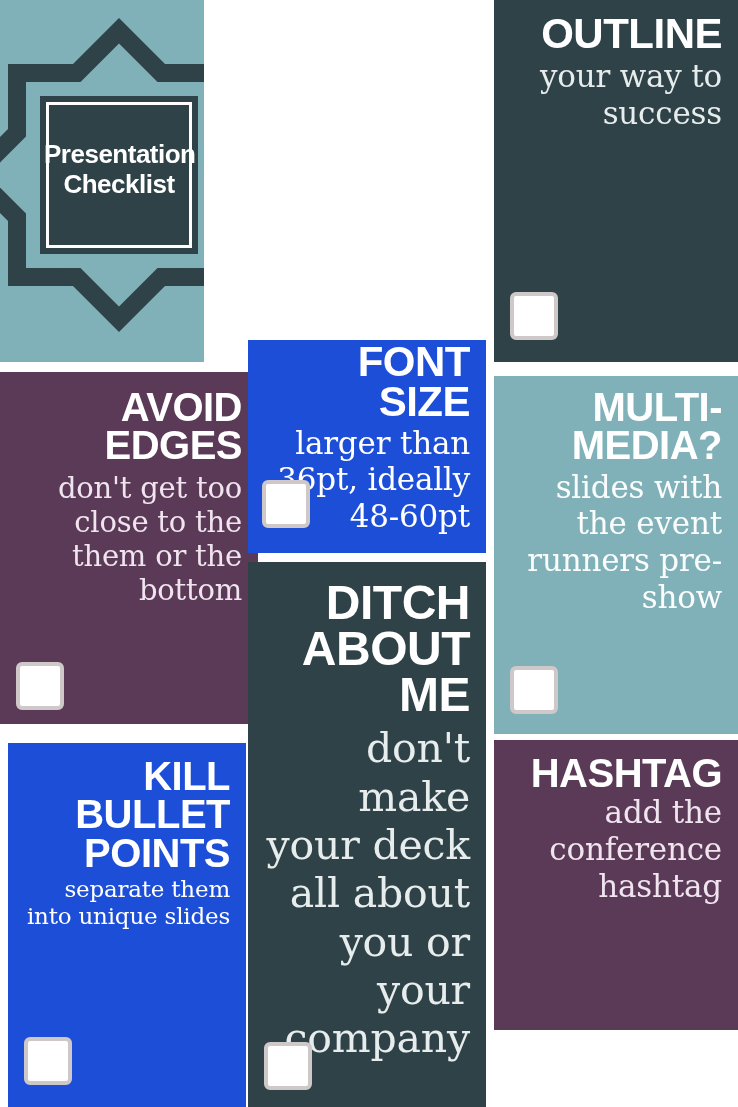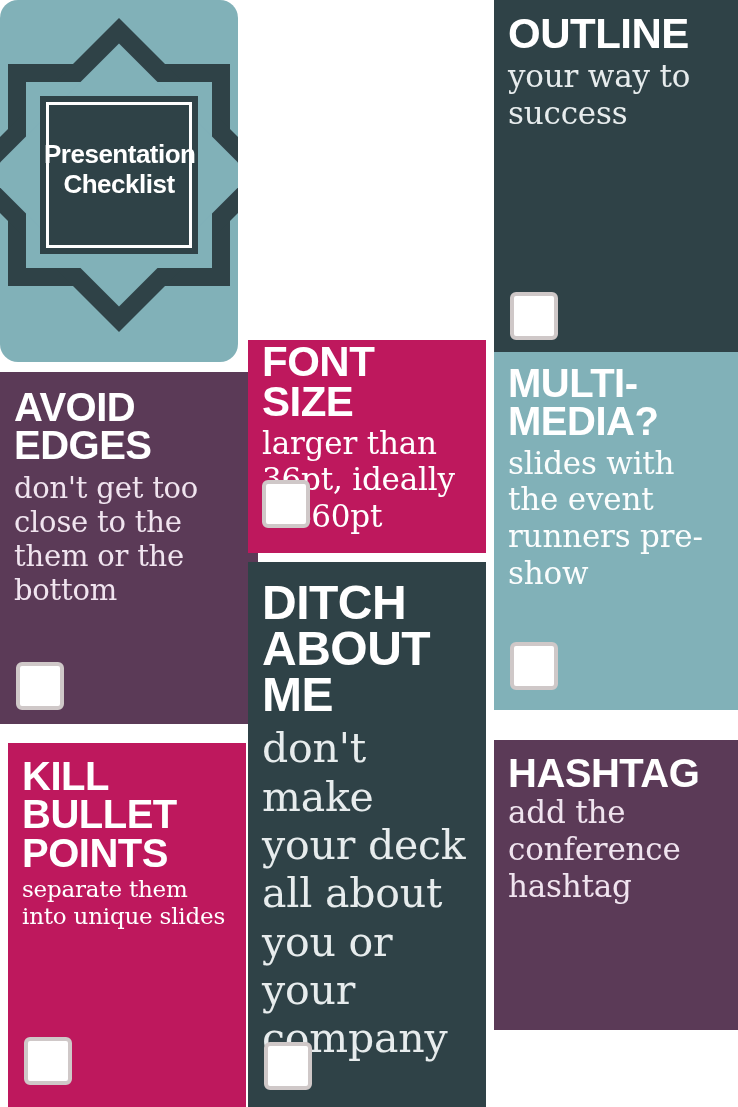--- a/index.html
+++ b/index.html
@@ -41,54 +41,53 @@
     text-transform: uppercase;
   }
   .body {
     font-family: "DejaVu Serif", "Liberation Serif", serif;
     font-weight: normal;
     line-height: 1.18;
     margin: 0;
     letter-spacing: -0.2px;
   }
 
-  .align-right { text-align: left; }
+  .align-right { text-align: right; }
 
   
   .checkbox {
     position: absolute;
     left: 16px;
     width: 40px;
     height: 40px;
     background: #ffffff;
     border: 4px solid #cfc8c8;
     border-radius: 6px;
     box-sizing: content-box;
   }
 
   
   .t-dark   { background: #2f4247; }
   .t-teal   { background: #81b1b8; }
   .t-purple { background: #5b3a57; }
-  .t-lav    { background: #be185d; }
+  .t-lav    { background: #1d4ed8; }
 
   .t-dark   .heading { color: #ffffff; }
   .t-dark   .body    { color: #e7eced; }
   .t-teal   .heading { color: #ffffff; }
   .t-teal   .body    { color: #fbfdfd; }
   .t-purple .heading { color: #ffffff; }
   .t-purple .body    { color: #f0e4ef; }
   .t-lav    .heading { color: #ffffff; }
   .t-lav    .body    { color: #ffffff; }
 
   
   #title-panel {
-    left: 0; top: 0; width: 238px; height: 362px;
+    left: 0; top: 0; width: 204px; height: 362px;
     background: #81b1b8;
-    border-radius: 18px;
   }
   .star {
     position: absolute;
     box-sizing: border-box;
   }
   .star-shape {
     position: absolute;
     inset: 0;
   }
   .star-shape::before,
@@ -150,21 +149,21 @@
   #panel-avoid .heading { font-size: 40px; }
   #panel-avoid .body { font-size: 29px; margin-top: 6px; }
   #panel-avoid .checkbox { top: 290px; }
 
   #panel-font { left: 248px; top: 340px; width: 238px; height: 213px; }
   #panel-font .inner { top: 2px; }
   #panel-font .heading { font-size: 42px; }
   #panel-font .body { font-size: 31px; margin-top: 2px; }
   #panel-font .checkbox { top: 140px; left: 14px; }
 
-  #panel-multi { left: 494px; top: 352px; width: 244px; height: 358px; }
+  #panel-multi { left: 494px; top: 376px; width: 244px; height: 358px; }
   #panel-multi .inner { top: 12px; }
   #panel-multi .heading { font-size: 40px; }
   #panel-multi .body { font-size: 31px; margin-top: 4px; }
   #panel-multi .checkbox { top: 290px; }
 
   #panel-ditch { left: 248px; top: 562px; width: 238px; height: 545px; }
   #panel-ditch .inner { top: 18px; }
   #panel-ditch .heading { font-size: 48px; }
   #panel-ditch .body { font-size: 41px; margin-top: 6px; }
   #panel-ditch .checkbox { top: 480px; }

